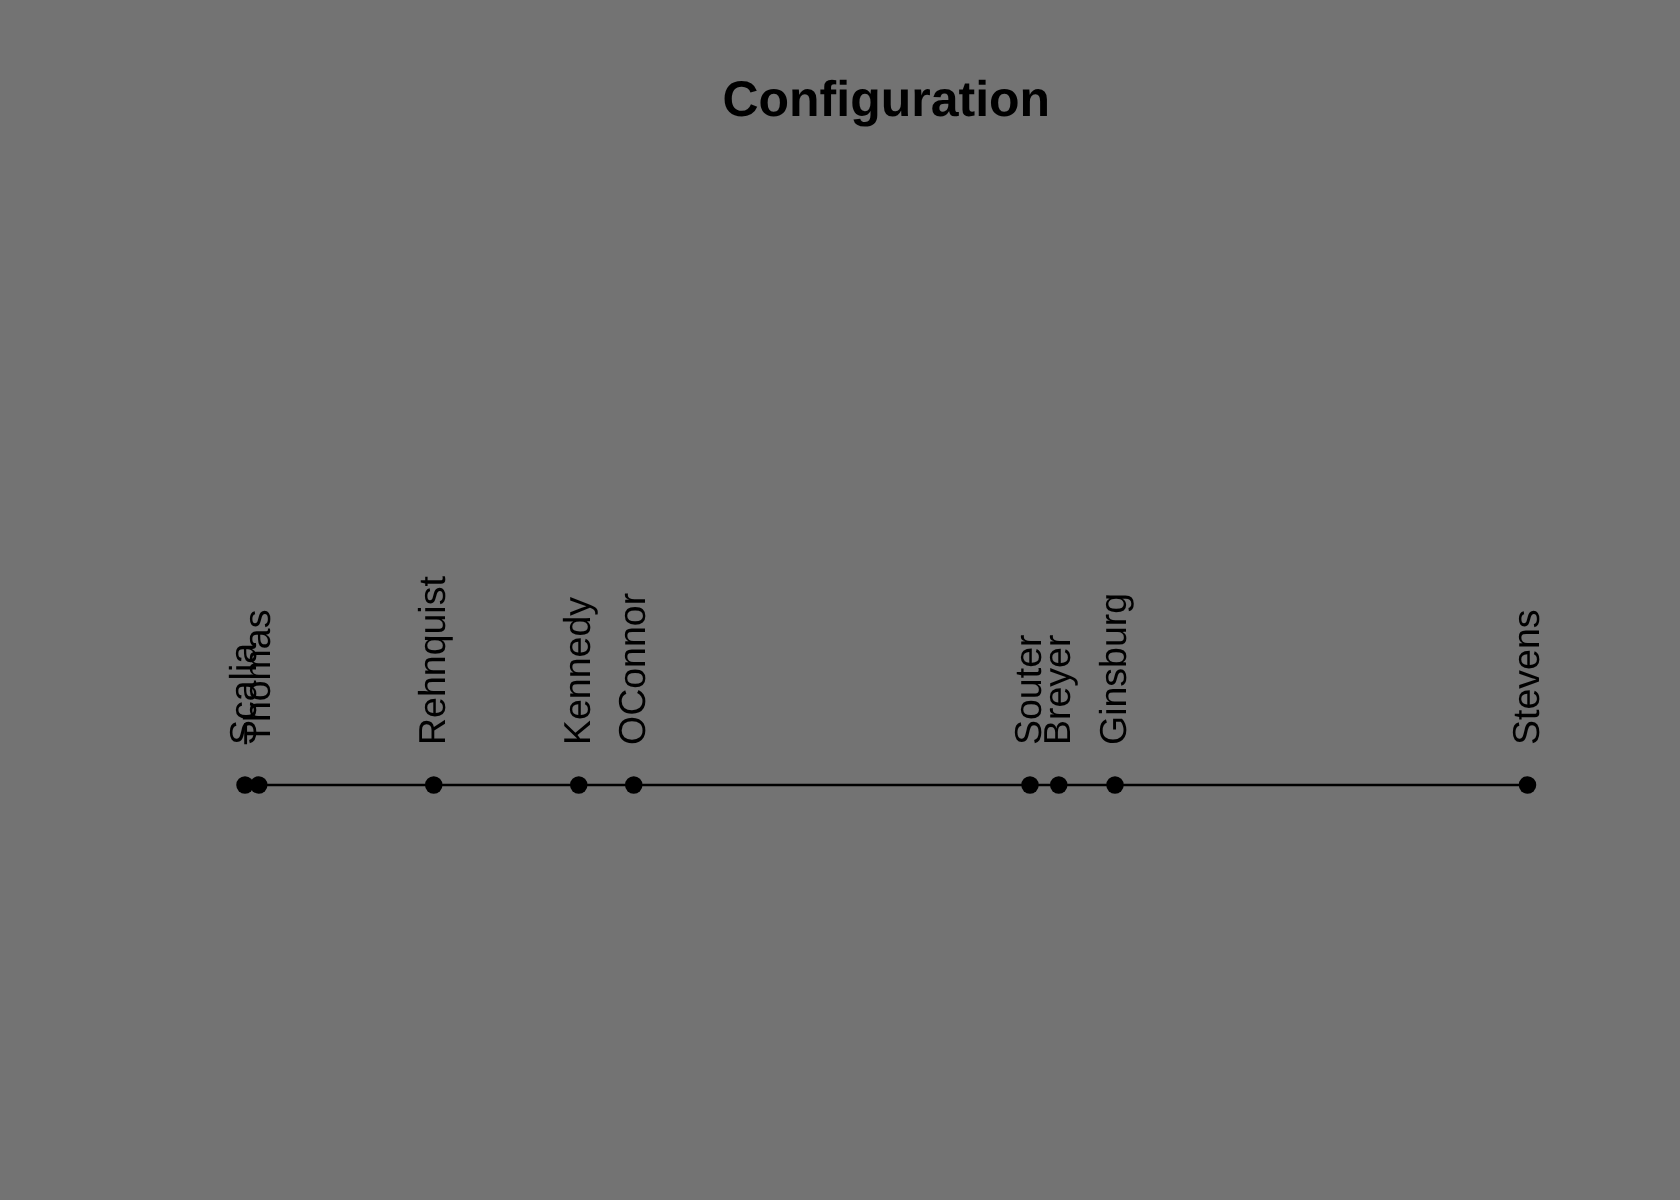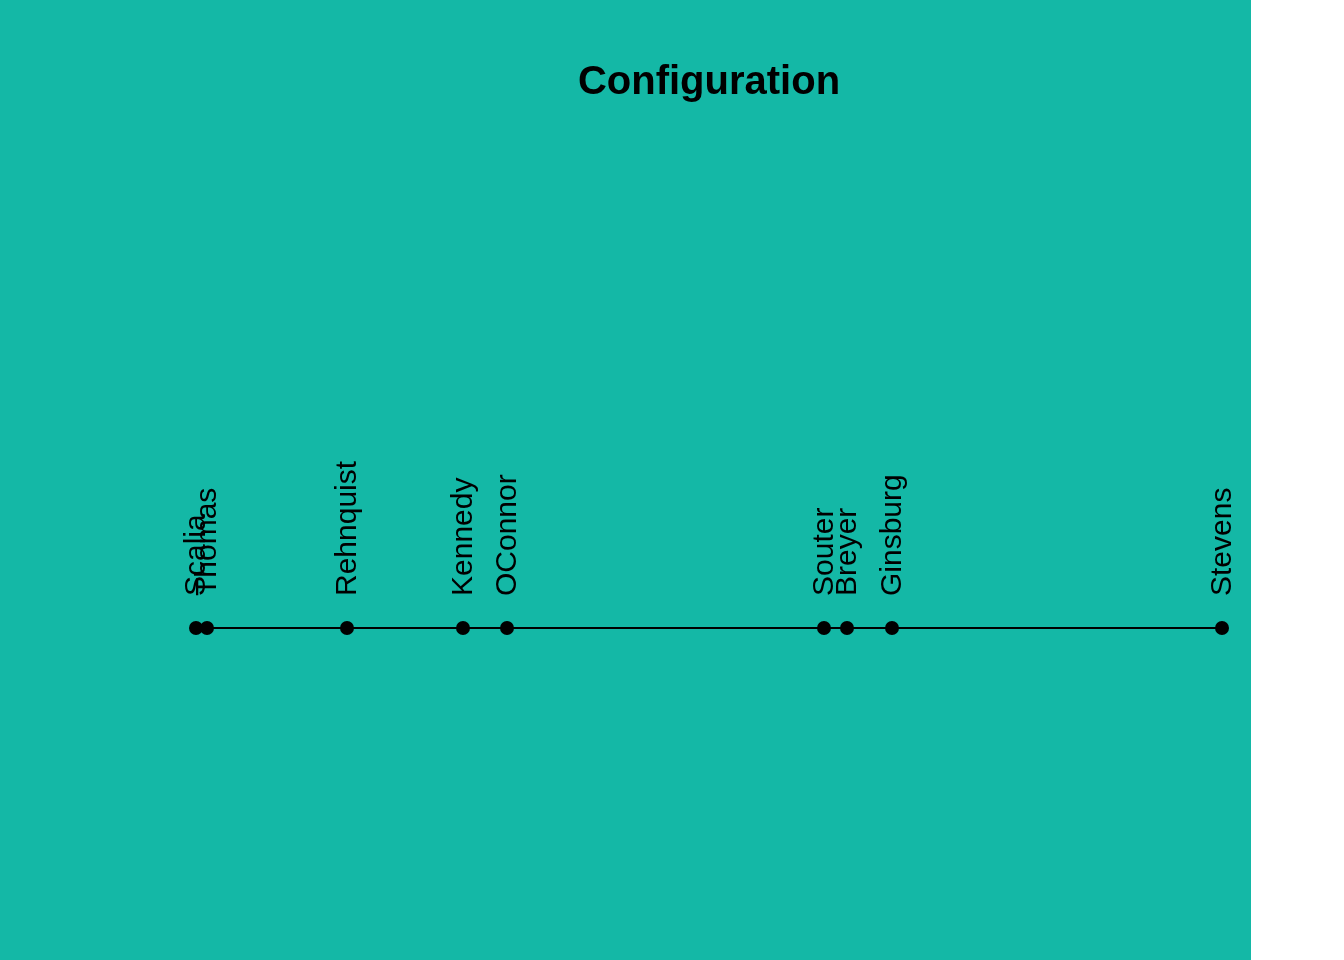--- a/index.html
+++ b/index.html
@@ -3,25 +3,24 @@
 <meta charset="utf-8">
 <style>
   html, body {
     margin: 0;
     padding: 0;
     background: #ffffff;
     font-family: "Liberation Sans", "DejaVu Sans", sans-serif;
   }
   #canvas {
     position: relative;
-    width: 1240px;
+    width: 1344px;
     height: 960px;
-    background: #14b8a6;
+    background: #737373;
     overflow: hidden;
-    padding-left: 11px;
   }
   #plot-title {
     position: absolute;
     top: 58px;
     left: 709px;
     transform: translateX(-50%);
     font-size: 40px;
     font-weight: bold;
     color: #000000;
     white-space: nowrap;

